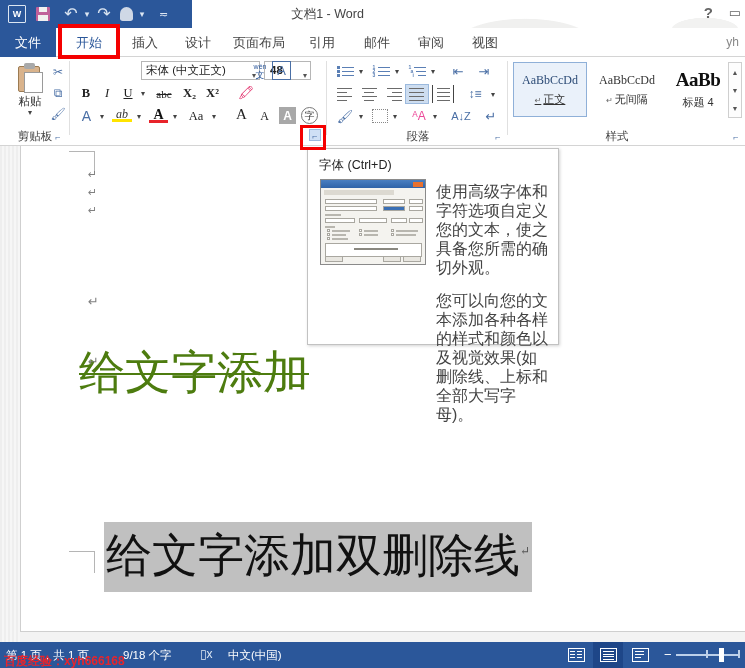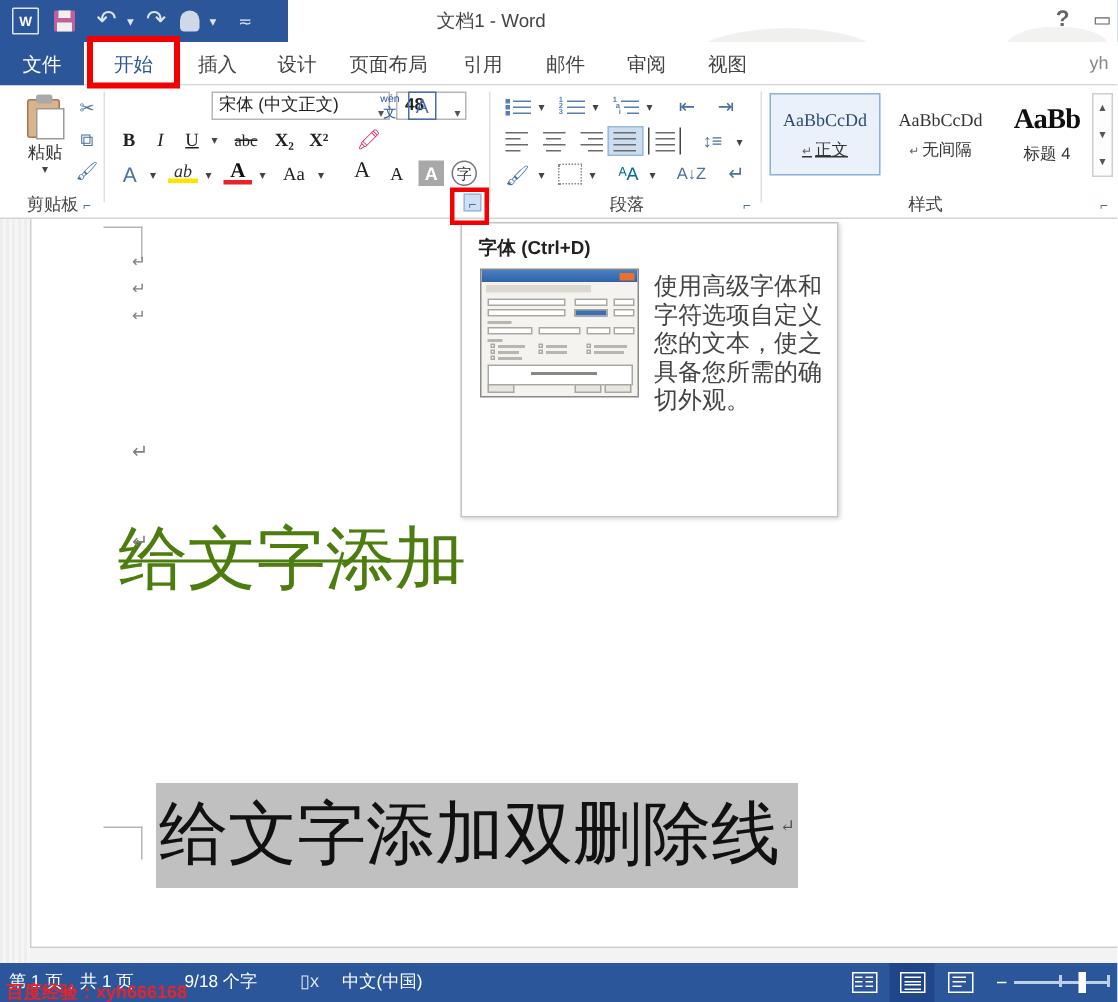--- a/index.html
+++ b/index.html
@@ -214,21 +214,21 @@
   .docline2 .pmark { font-size:12px; color:#555; vertical-align: super; }
 
   
   .tooltip {
     position:absolute; left:307px; top:148px; width:252px; height:197px;
     background:#fff; border:1px solid #c2c2c2;
     box-shadow: 1px 1px 3px rgba(0,0,0,0.18); z-index:20;
   }
   .tt-title {
     position:absolute; left:11px; top:8px; font-size:12.5px;
-    font-weight:bold; color:#222;
+    font-weight:normal; color:#222;
   }
   .tt-img {
     position:absolute; left:12px; top:30px; width:106px; height:86px;
     border:1px solid #8a8a8a; background:#f4f3ef; overflow:hidden;
   }
   .tt-img .bar { position:absolute; left:0; top:0; width:100%; height:8px;
       background: linear-gradient(#4a7fc1,#2f63a8); }
   .tt-img .bar:after { content:""; position:absolute; right:2px; top:1.5px;
       width:10px; height:5px; background:#e8712f; }
   .tt-img .tabs { position:absolute; left:3px; top:10px; width:70px; height:5px;
@@ -465,21 +465,21 @@
             <i style="top:12px;width:13px;"></i>
         </div>
       </div>
       <div class="pic" style="left:136px;top:28px;width:22px;height:18px;font-size:12px;color:#4a6fa5;">↕≡</div>
       <div class="pic" style="left:160px;top:28px;width:10px;height:18px;font-size:8px;color:#444;">▾</div>
 
       <div class="pic" style="left:6px;top:50px;width:22px;height:18px;font-size:13px;color:#4a6fa5;">🖌</div>
       <div class="pic" style="left:28px;top:50px;width:10px;height:18px;font-size:8px;color:#444;">▾</div>
       <div class="pic" style="left:44px;top:52px;width:16px;height:14px;border:1px dotted #888;"></div>
       <div class="pic" style="left:62px;top:50px;width:10px;height:18px;font-size:8px;color:#444;">▾</div>
-      <div class="pic" style="left:80px;top:50px;width:22px;height:18px;font-size:12px;color:#0369a1;">ᴬA</div>
+      <div class="pic" style="left:80px;top:50px;width:22px;height:18px;font-size:12px;color:#ec4899;">ᴬA</div>
       <div class="pic" style="left:102px;top:50px;width:10px;height:18px;font-size:8px;color:#444;">▾</div>
       <div class="pic" style="left:122px;top:50px;width:22px;height:18px;font-size:11px;color:#4a6fa5;">A↓Z</div>
       <div class="pic" style="left:152px;top:50px;width:22px;height:18px;font-size:13px;color:#4a6fa5;">↵</div>
 
       <div class="grp-label">段落</div>
       <div class="launcher" style="left:164px;">⌐</div>
       <div class="grp-sep" style="left:179px;"></div>
     </div>
 
     <div class="grp" style="left:508px;width:237px;">
@@ -564,20 +564,21 @@
         <div class="lbl" style="left:75px;top:54px;width:20px;"></div>
       <div class="preview" style="top:63px;height:14px;">
         <div class="lbl" style="left:28px;top:4px;width:44px;background:#8a8880;"></div>
       </div>
       <div class="btn" style="left:4px;bottom:2px;width:18px;"></div>
       <div class="btn" style="right:24px;bottom:2px;width:18px;"></div>
       <div class="btn" style="right:4px;bottom:2px;width:18px;"></div>
     </div>
     <div class="tt-body">
       <p>使用高级字体和字符选项自定义您的文本，使之具备您所需的确切外观。</p>
+      <p>您可以向您的文本添加各种各样的样式和颜色以及视觉效果(如删除线、上标和全部大写字母)。</p>
     </div>
   </div>
 
   <div class="statusbar">
     <div class="sb-item" style="left:6px;">第 1 页，共 1 页</div>
     <div class="sb-item" style="left:123px;">9/18 个字</div>
     <div class="sb-pagemark" style="left:200px;">▯x</div>
     <div class="sb-item" style="left:228px;">中文(中国)</div>
 
     <div class="sb-ic" style="left:562px;">

